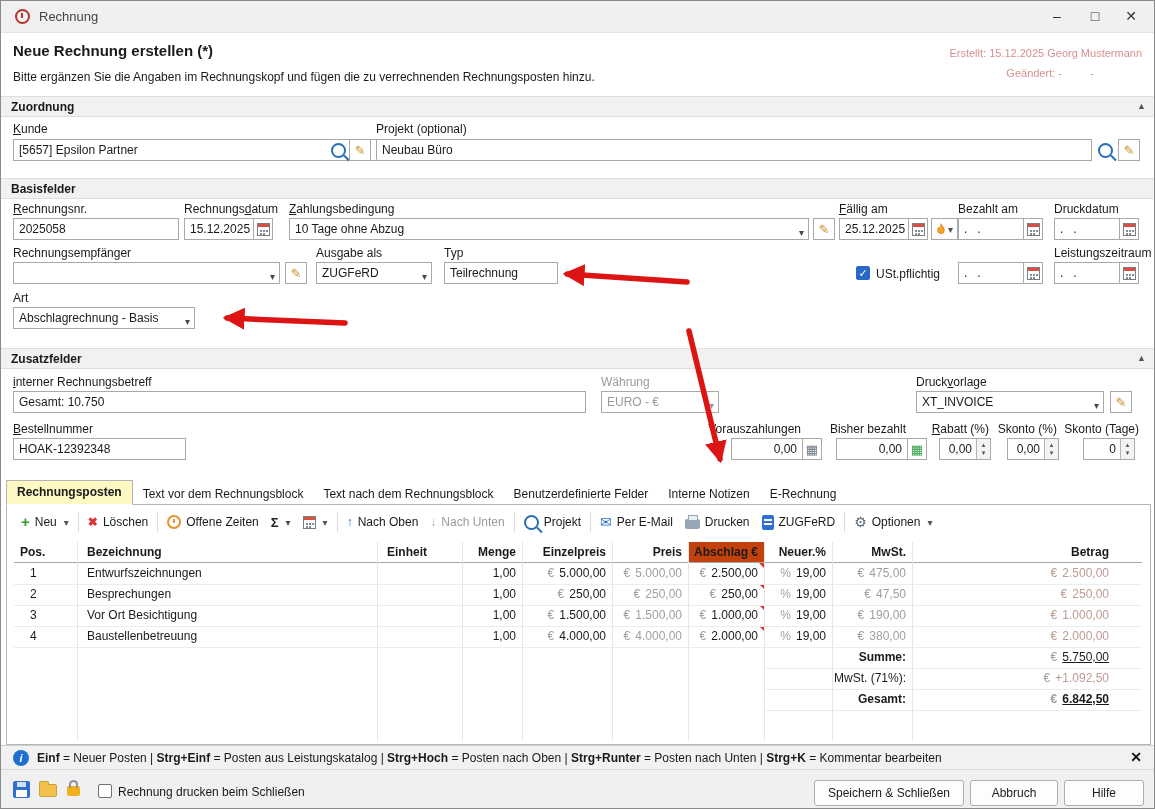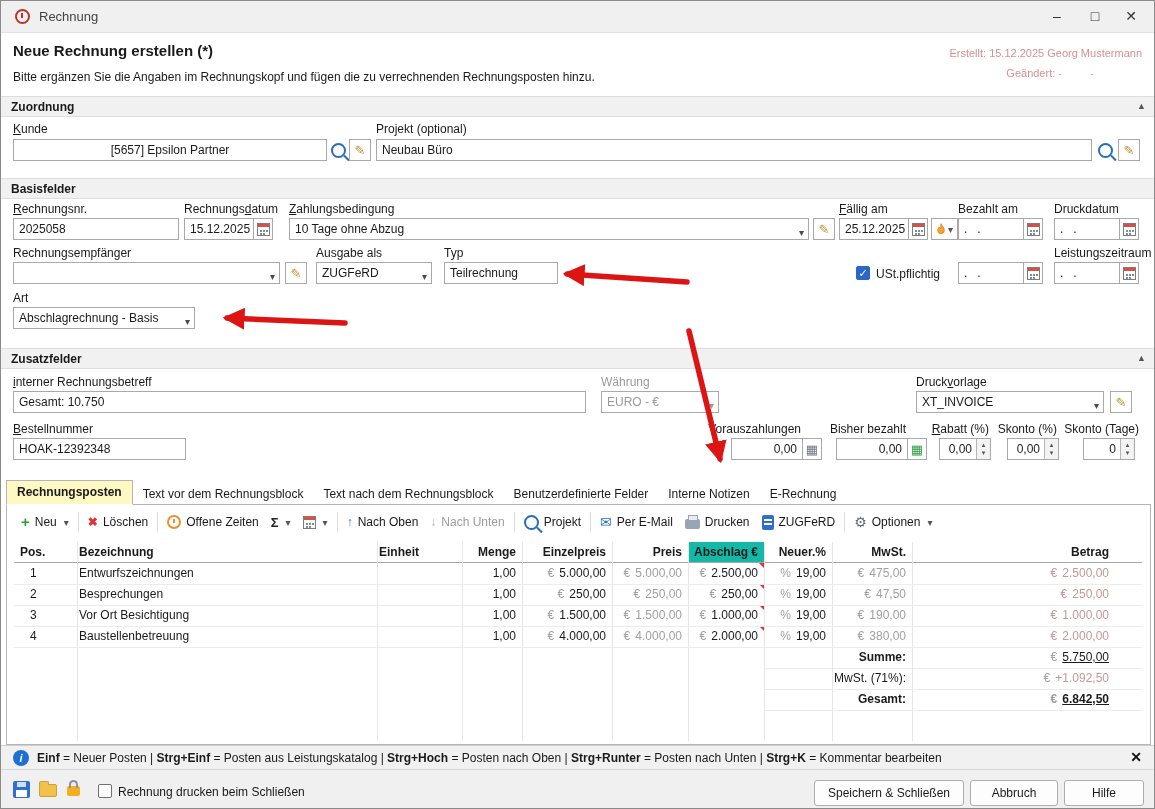--- a/index.html
+++ b/index.html
@@ -64,26 +64,26 @@
   .ic-mail{color:#2a72c4;font-size:14px;}
   .ic-gear{color:#5f6b76;font-size:14px;}
   .ic-printer{width:15px;height:10px;background:#97a5b4;border-radius:2px;position:relative;margin-top:3px;}
   .ic-printer::before{content:"";position:absolute;left:3px;top:-4px;width:8px;height:4px;background:#e8edf2;border:1px solid #97a5b4;}
   .ic-doc{width:12px;height:15px;background:#2f6fce;border-radius:2px;position:relative;}
   .ic-doc::after{content:"";position:absolute;left:2px;top:4px;width:8px;height:2px;background:#fff;box-shadow:0 4px #fff;}
   
   .grid-row{position:absolute;left:7px;width:1128px;height:21px;display:flex;}
   .cell{box-sizing:border-box;height:21px;line-height:20px;overflow:hidden;white-space:nowrap;position:relative;}
   .cell.hd{font-weight:bold;}
-  .al{text-align:left;padding-left:2px;}
+  .al{text-align:left;padding-left:10px;}
   .ar{text-align:right;padding-right:6px;}
   .pl6{padding-left:6px;}
   .pl16{padding-left:16px;}
   .pr33{padding-right:33px !important;}
-  .hl{background:#14b8a6;}
+  .hl{background:#c2410c;}
   .sym{color:#9f9f9f;margin-right:5px;}
   .c-muted, .c-muted .sym{color:#9f9f9f;}
   .c-betrag, .c-betrag .sym{color:#c09a94;}
   .corner{position:absolute;top:0;right:0;width:0;height:0;border-top:5px solid #e03131;border-left:5px solid transparent;}
   .vline{position:absolute;top:37px;bottom:3px;width:1px;background:#e6e6e6;}
   .hline{position:absolute;height:1px;background:#ececec;}
   .sumrow{position:absolute;left:7px;width:1128px;height:21px;line-height:21px;}
   .sumlbl{position:absolute;right:236px;}
   .sumval{position:absolute;right:33px;}
   .b{font-weight:bold;}
@@ -131,21 +131,21 @@
     <span>Geändert:</span>
     <span>-</span>
   </div>
   <div class="meta" style="right:60px;top:66px;">-</div>
 
   <div class="sechead" style="top:95px;">
     <span>Zuordnung</span>
     <span class="collapse">▲</span>
   </div>
   <div class="lbl" style="left:12px;top:121px;"><u>K</u>unde</div>
-  <div class="fld" style="left:12px;top:138px;width:314px;text-align:center;">[5657] Epsilon Partner</div>
+  <div class="fld" style="left:12px;top:138px;width:364px;">[5657] Epsilon Partner</div>
   <span class="mag" style="left:330px;top:142px;"></span>
   <div class="btn-edit" style="left:348px;top:138px;">
       <span>✎</span>
     </div>
   <div class="lbl" style="left:375px;top:121px;">Projekt (optional)</div>
   <div class="fld" style="left:375px;top:138px;width:716px;">Neubau Büro</div>
   <span class="mag" style="left:1097px;top:142px;"></span>
   <div class="btn-edit" style="left:1117px;top:138px;">
       <span>✎</span>
     </div>

